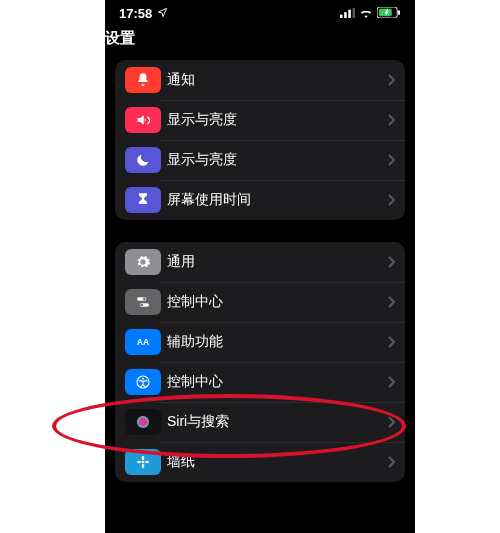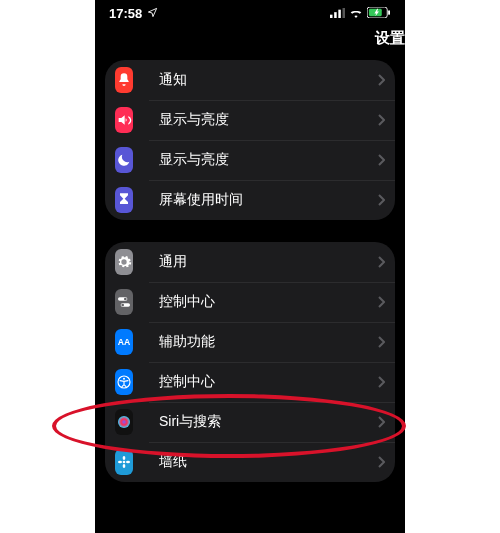--- a/index.html
+++ b/index.html
@@ -1,26 +1,26 @@
 <!DOCTYPE html>
 <html><head>
 <meta charset="utf-8">
 <style>
   html,body{margin:0;padding:0;background:#fff;font-family:-apple-system,"Helvetica Neue",Arial,sans-serif;}
   .stage{width:500px;height:533px;margin:0 auto;position:relative;background:#fff;}
-  .phone{position:absolute;left:95px;top:0;width:310px;height:533px;background:#000;color:#fff;overflow:hidden;}
+  .phone{position:absolute;left:105px;top:0;width:310px;height:533px;background:#000;color:#fff;overflow:hidden;}
   .status{display:flex;align-items:center;justify-content:space-between;padding:6px 14px 2px;font-size:13px;font-weight:600;}
   .status .left{display:flex;align-items:center;gap:5px;}
   .status .right{display:flex;align-items:center;gap:4px;}
-  .title{text-align:right;font-size:15px;font-weight:600;padding:6px 0 12px;}
+  .title{text-align:left;font-size:15px;font-weight:600;padding:6px 0 12px;}
   .scroll{padding:0 10px;}
-  .group{background:#1c1c1e;border-radius:20px;overflow:hidden;margin-bottom:22px;}
+  .group{background:#1c1c1e;border-radius:10px;overflow:hidden;margin-bottom:22px;}
   .row{display:flex;align-items:center;height:40px;padding:0 10px;position:relative;cursor:pointer;}
   .row + .row::before{content:"";position:absolute;left:44px;right:0;top:0;height:1px;background:#2c2c2e;}
-  .ico{width:18px;height:26px;border-radius:6px;display:flex;align-items:center;justify-content:center;margin-right:26px;flex:0 0 auto;}
+  .ico{width:36px;height:26px;border-radius:6px;display:flex;align-items:center;justify-content:center;margin-right:6px;flex:0 0 auto;}
   .ico svg{display:block;}
   .lbl{flex:1;font-size:14px;color:#fff;}
   .chev{flex:0 0 auto;color:#5a5a5e;}
   .chev svg{display:block;}
   
   .bg-red{background:#ff3b30;}
   .bg-pink{background:#ff2d55;}
   .bg-indigo{background:#5856d6;}
   .bg-hourglass{background:#5856d6;}
   .bg-gray{background:#8e8e93;}

